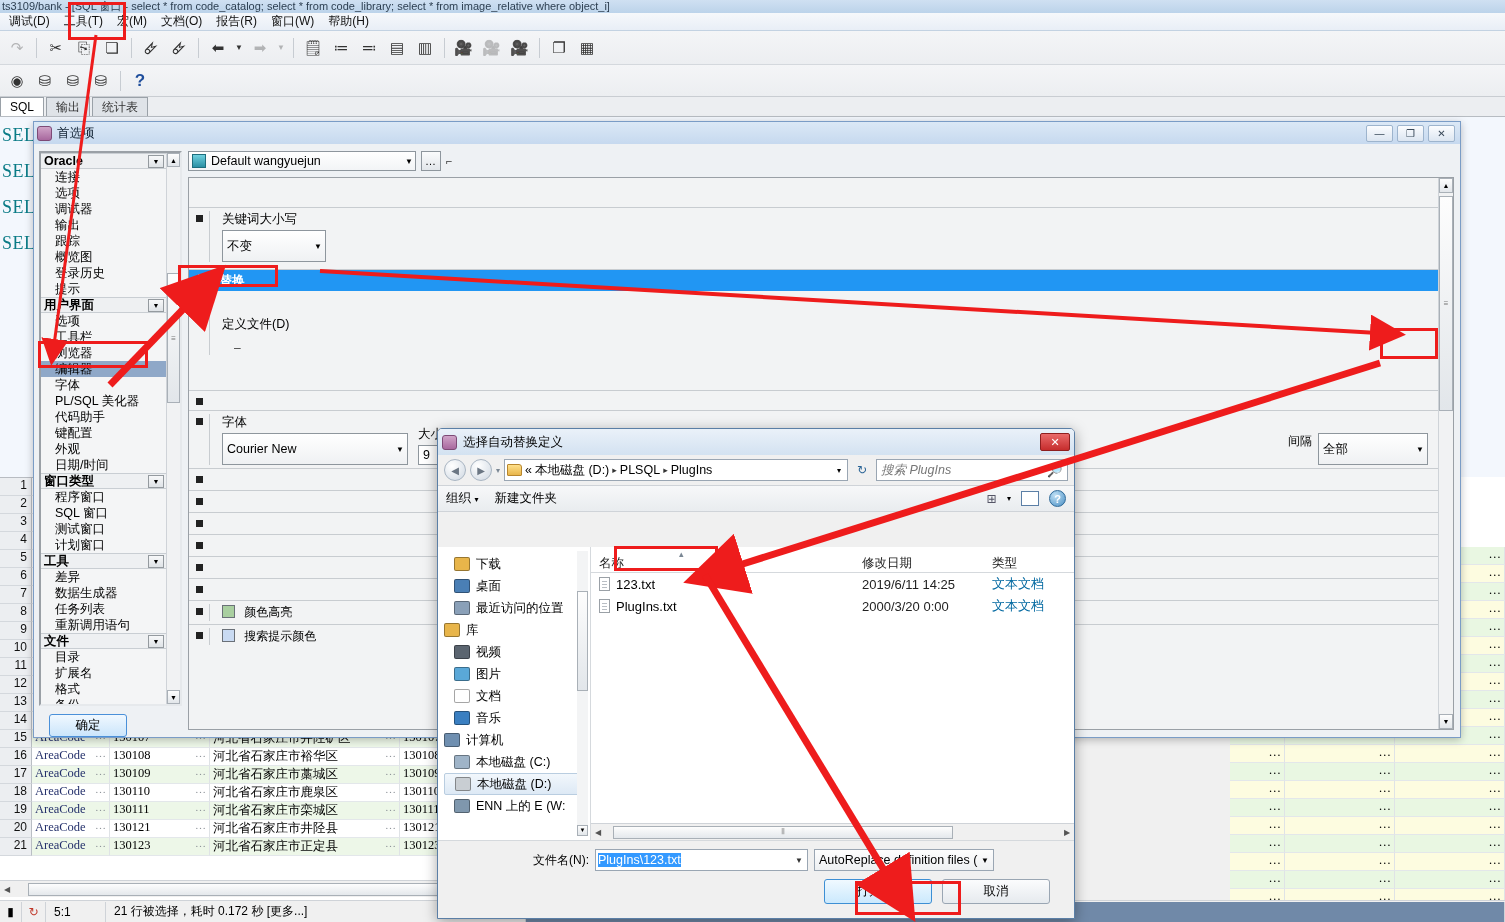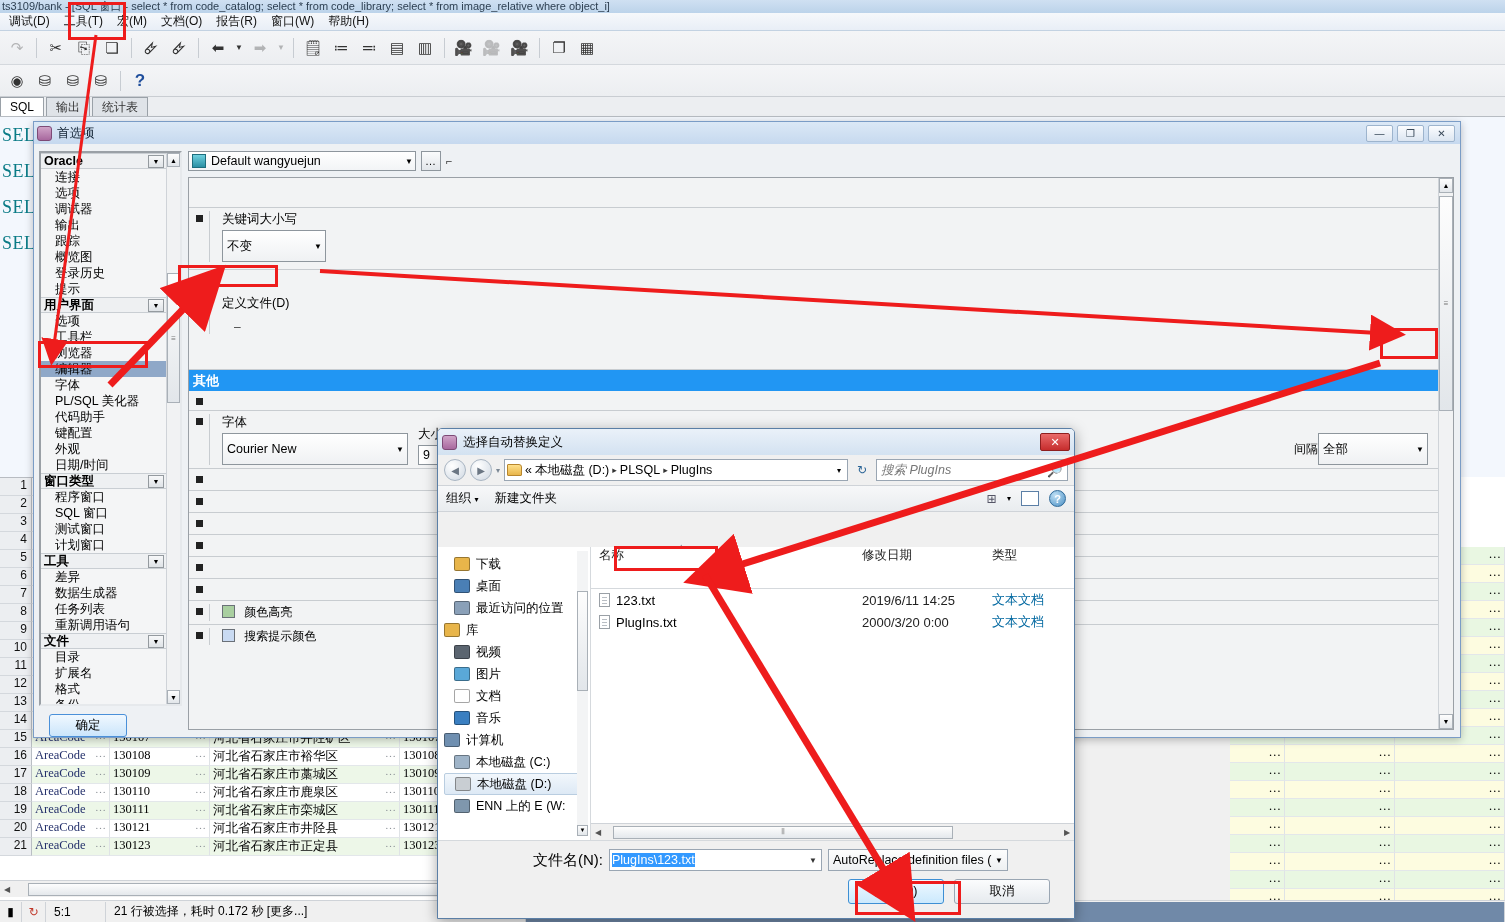--- a/index.html
+++ b/index.html
@@ -223,21 +223,21 @@
   .pico2 { width:16px; height:14px; flex:none;}
   .placesb { position:absolute; right:2px; top:4px; width:11px; bottom:4px;
      background:#f3f4f5; }
   .placesb .th { position:absolute; top:40px; left:0; right:0; height:100px;
      background:linear-gradient(#fdfdfd,#e2e6ea); border:1px solid #a9b0b7;}
   .placesb .ab { position:absolute; bottom:0; left:0; right:0; height:11px;
      background:linear-gradient(#fdfdfd,#e2e6ea); border:1px solid #a9b0b7;
      font-size:6px; text-align:center; line-height:9px;}
 
   .filelist { flex:1; position:relative; }
-  .flhead { display:flex; height:42px; align-items:flex-start; font-size:12.5px;
+  .flhead { display:flex; height:26px; align-items:flex-end; font-size:12.5px;
      border-bottom:1px solid #d5d9dd; color:#222; }
   .flhead div { padding-left:8px; position:relative;}
   .fh-name { width:200px; } .fh-date { width:130px;} .fh-type { width:90px;}
   .frow { display:flex; height:22px; align-items:center; font-size:13px;}
   .frow .nm { width:200px; display:flex; align-items:center; gap:6px; padding-left:8px;}
   .frow .dt { width:130px; padding-left:8px; color:#222;}
   .frow .tp { width:90px; padding-left:8px; color:#0369a1;}
   .txtico { width:11px; height:14px; background:#fff; border:1px solid #9aa0a6; position:relative;}
   .txtico:after{content:""; position:absolute; left:2px; top:3px; right:2px; height:1px;
      box-shadow:0 3px 0 #b9bec4, 0 6px 0 #b9bec4; background:#b9bec4;}
@@ -245,32 +245,32 @@
   .fl-hscroll { position:absolute; left:153px; right:0; bottom:78px; height:17px;
      background:#f0f0f0; border-top:1px solid #cfd3d8; display:flex; align-items:center;}
   .fl-hscroll .thumb { height:13px; background:linear-gradient(#fdfdfd,#e4e8ec);
      border:1px solid #a9b0b7; width:340px; margin-left:8px; display:flex;
      align-items:center; justify-content:center; font-size:8px; color:#888;}
   .fl-hscroll .arr { width:14px; text-align:center; font-size:8px; color:#555;}
 
   .fd-foot { position:absolute; left:0; right:0; bottom:0; height:78px;
      background:#f0f0f0; border-top:1px solid #d5d9dd; }
   .fnrow { display:flex; align-items:center; gap:6px; padding:8px 10px 0 10px;}
-  .fnlabel { font-size:15px; }
+  .fnlabel { font-size:12px; }
   .fninput { width:213px; height:22px; background:#fff; border:1px solid #9aa6b3;
      display:flex; align-items:center; padding:0 2px; position:relative; font-size:12.5px;}
   .fninput .sel { background:#3399ff; color:#fff; }
   .fninput .dd { position:absolute; right:4px; font-size:8px; color:#333;}
   .typesel { width:180px; height:22px; background:linear-gradient(#fdfdfd,#eef0f2);
      border:1px solid #9aa6b3; display:flex; align-items:center; padding:0 16px 0 4px;
      font-size:12.5px; position:relative; white-space:nowrap; overflow:hidden;}
   .typesel .dd { position:absolute; right:4px; font-size:8px;}
   .btnrow { display:flex; gap:10px; padding:8px 10px 0 0; justify-content:flex-end;
      padding-right:24px;}
-  .dbtn { width:96px; height:25px; font-size:12.5px; display:flex; align-items:center;
+  .dbtn { width:108px; height:25px; font-size:12.5px; display:flex; align-items:center;
      justify-content:center; border-radius:3px;
      background:linear-gradient(#fbfcfd,#e6eaee); border:1px solid #9aa6b3;}
   .dbtn.primary { background:linear-gradient(#f0f9ff,#cbe9fd); border:1px solid #3d8fd4;}
 
   
   .redbox { position:absolute; border:3px solid #ee1c1c; pointer-events:none; }
   svg.anno { position:absolute; left:0; top:0; width:1505px; height:922px;
              pointer-events:none; }
 </style>
 </head>
@@ -831,32 +831,32 @@
                 </div>
               <div class="obody">
                 <div class="olab">关键词大小写</div>
                 <div class="combo" style="width:104px">
                   <span>不变</span>
                   <span class="dd">▼</span>
                 </div>
               </div>
             </div>
 
+            <div class="sect">自动替换</div>
 
             <div class="orow" style="min-height:100px">
               <div class="obul">
                   <i class="green"></i>
                 </div>
               <div class="obody" style="padding-top:22px">
                 <div class="olab">定义文件(D)</div>
                 <div style="padding:6px 0 0 12px;color:#444">–</div>
               </div>
             </div>
 
-            <div class="sect">其他</div>
 
             <div class="orow" style="min-height:20px">
               <div class="obul">
                   <i></i>
                 </div>
                 <div class="obody"></div>
             </div>
 
             <div class="orow" style="min-height:56px">
               <div class="obul">
@@ -874,21 +874,21 @@
                   <div>
                     <div class="olab">大小</div>
                     <div style="display:flex">
                       <div class="txtin" style="width:26px">9</div>
                       <div style="display:flex;flex-direction:column;width:14px">
                         <span style="flex:1;border:1px solid #8e969d;background:linear-gradient(#fdfdfd,#e2e6ea);font-size:6px;text-align:center">▲</span>
                         <span style="flex:1;border:1px solid #8e969d;border-top:none;background:linear-gradient(#fdfdfd,#e2e6ea);font-size:6px;text-align:center">▼</span>
                       </div>
                     </div>
                   </div>
-                  <div style="margin-left:auto;display:flex;align-items:center;padding-right:10px">
+                  <div style="margin-left:auto;display:flex;align-items:flex-start;gap:6px;padding-right:10px">
                     <span>间隔</span>
                     <div class="combo" style="width:110px">
                       <span>全部</span>
                       <span class="dd">▼</span>
                     </div>
                   </div>
                 </div>
               </div>
             </div>
 

